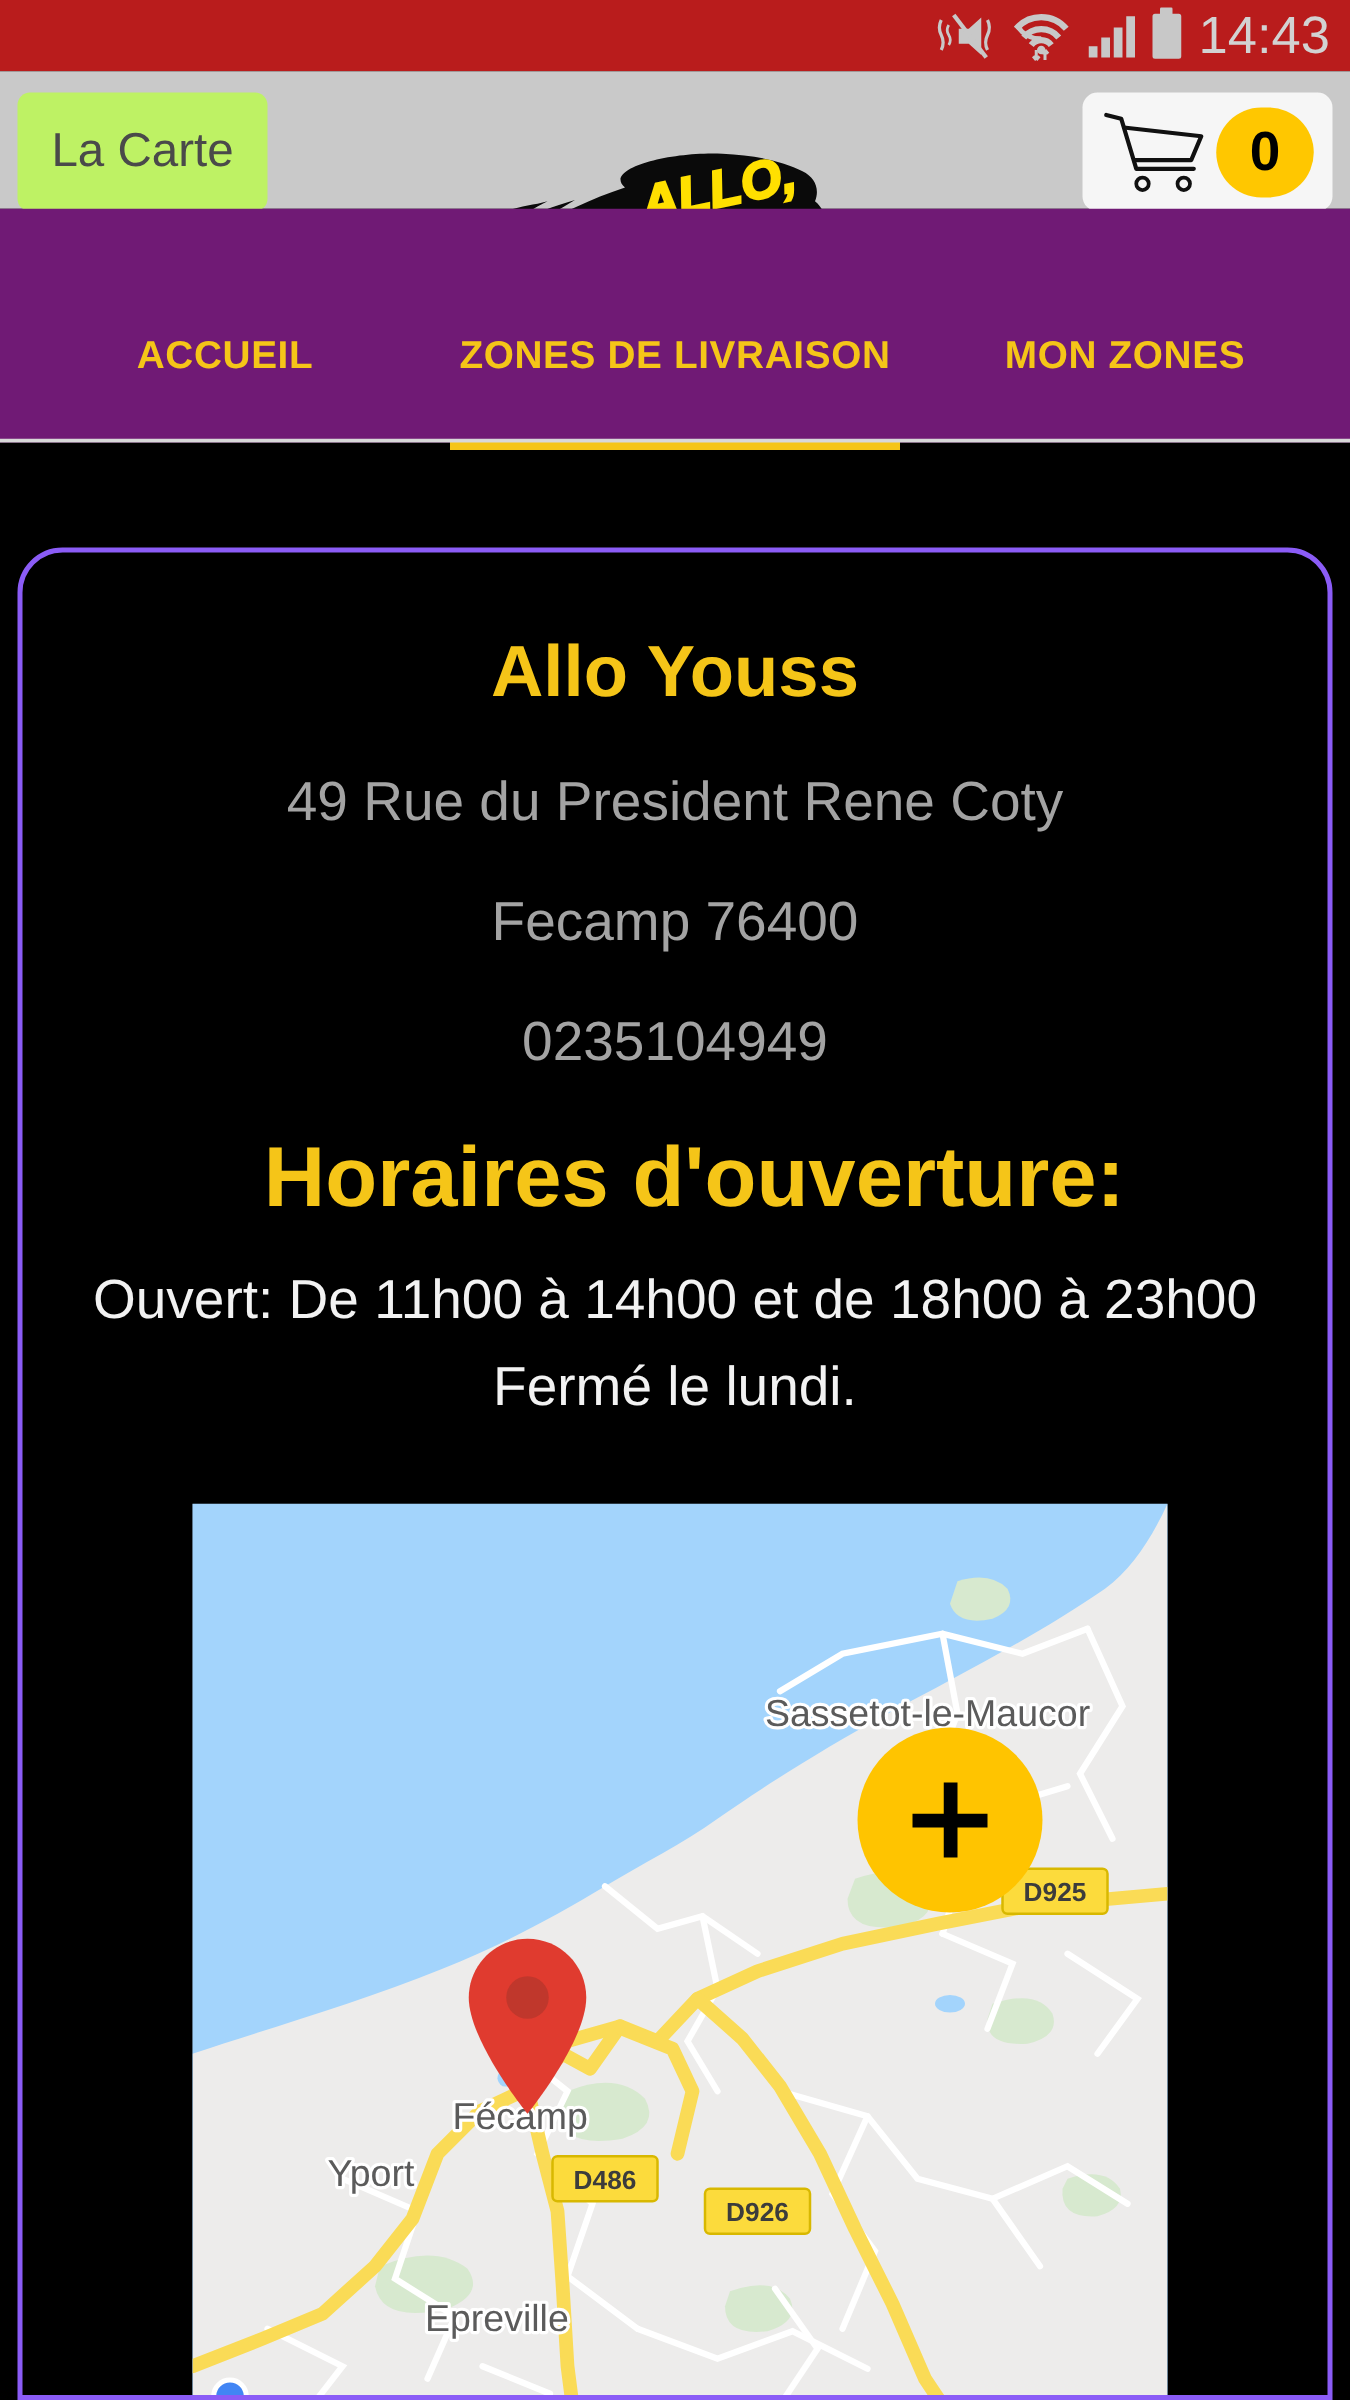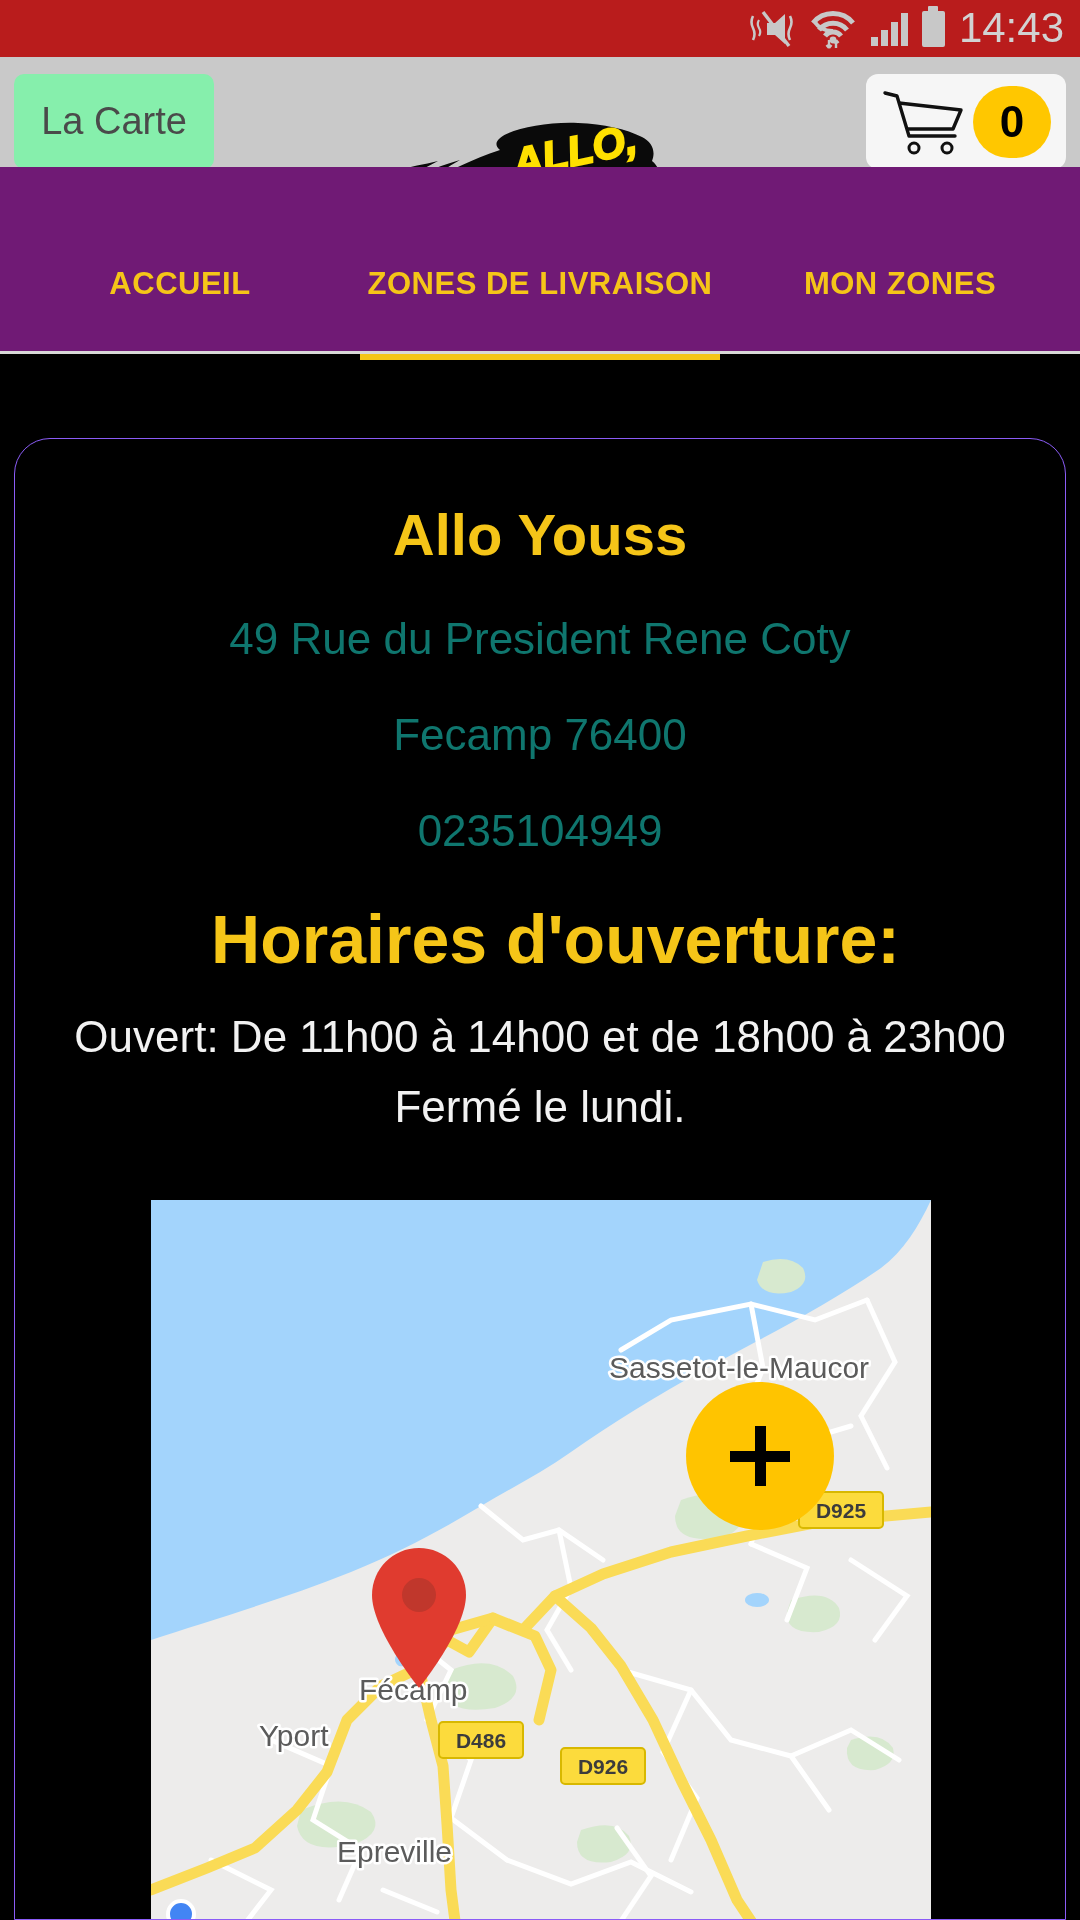--- a/index.html
+++ b/index.html
@@ -28,21 +28,21 @@
   .battery:before{ content:""; position:absolute; top:-8px; left:50%; transform:translateX(-50%);
             width:10px; height:6px; background:#c8c8c8; border-radius:1px;}
 
   
   #app-header{
     position:absolute; left:0; top:57px; width:1080px; height:110px;
     background:#c9c9c9; display:flex; align-items:center;
   }
   #btn-la-carte{
     position:absolute; left:14px; top:17px; width:200px; height:95px;
-    background:#86efac; border:none; border-radius:10px;
+    background:#bef264; border:none; border-radius:10px;
     color:#4a4a4a; font-size:38px; font-family:"Liberation Sans", sans-serif;
     display:flex; align-items:center; justify-content:center; cursor:pointer;
   }
   #logo{
     position:absolute; left:390px; top:58px; width:300px; height:120px;
   }
   #cart-button{
     position:absolute; right:14px; top:17px; width:200px; height:95px;
     background:#f6f6f6; border-radius:12px; display:flex; align-items:center;
     justify-content:center; gap:6px; cursor:pointer;
@@ -71,29 +71,29 @@
     content:""; position:absolute; bottom:-14px; left:0; right:0;
     height:7px; background:#f5c518;
   }
   #nav-underline{
     position:absolute; left:0; top:351px; width:1080px; height:3px; background:#d8d8d8;
   }
 
   
   #info-card{
     position:absolute; left:14px; top:438px; width:1052px; height:1482px;
-    border:1px solid #8b5cf6; border-top-left-radius:36px; border-top-right-radius:36px;
+    border:4px solid #8b5cf6; border-top-left-radius:36px; border-top-right-radius:36px;
     background:#000; overflow:hidden;
   }
   #restaurant-name{
     margin-top:62px; text-align:center; color:#f5c518;
     font-size:58px; font-weight:bold; font-family:"Liberation Sans", sans-serif;
   }
   .addr-line{
-    margin-top:46px; text-align:center; color:#0f766e; font-size:44px;
+    margin-top:46px; text-align:center; color:#a3a3a3; font-size:44px;
     font-weight:300; font-family:"Liberation Sans", sans-serif;
   }
   #hours-title{
     margin-top:44px; text-align:center; color:#f5c518;
     font-size:68px; font-weight:bold; font-family:"Liberation Sans", sans-serif;padding-left:31px;
   }
   .hours-line{
     margin-top:34px; text-align:center; color:#f2f2f2; font-size:44px;
     font-weight:300; font-family:"Liberation Sans", sans-serif;
   }

